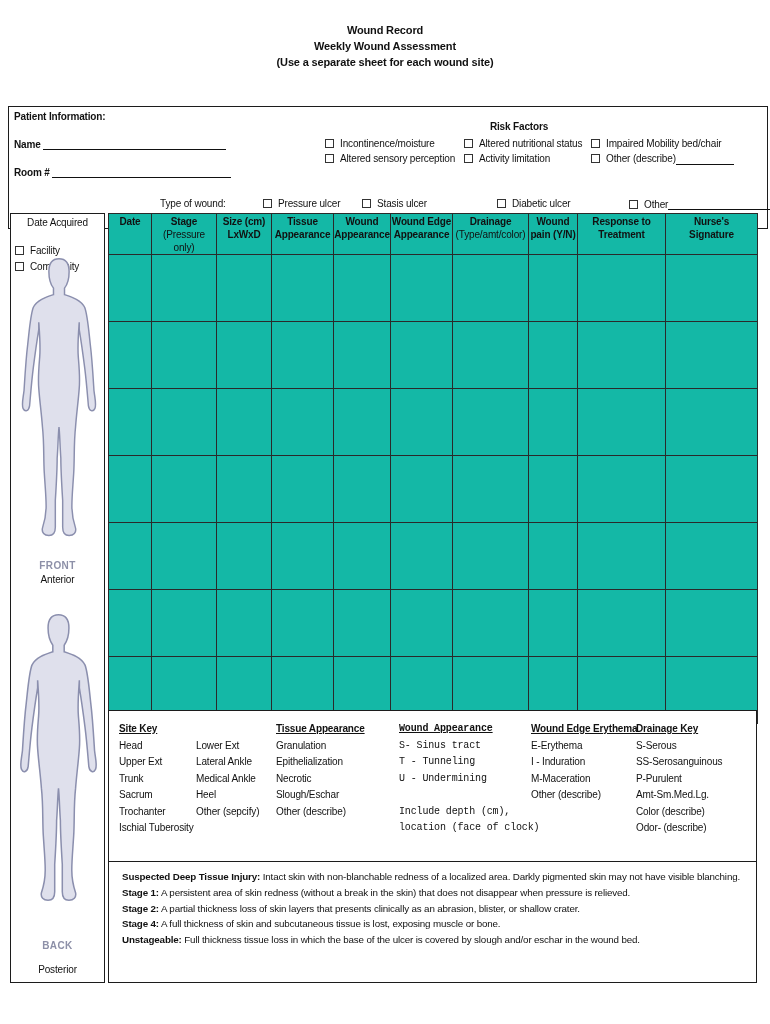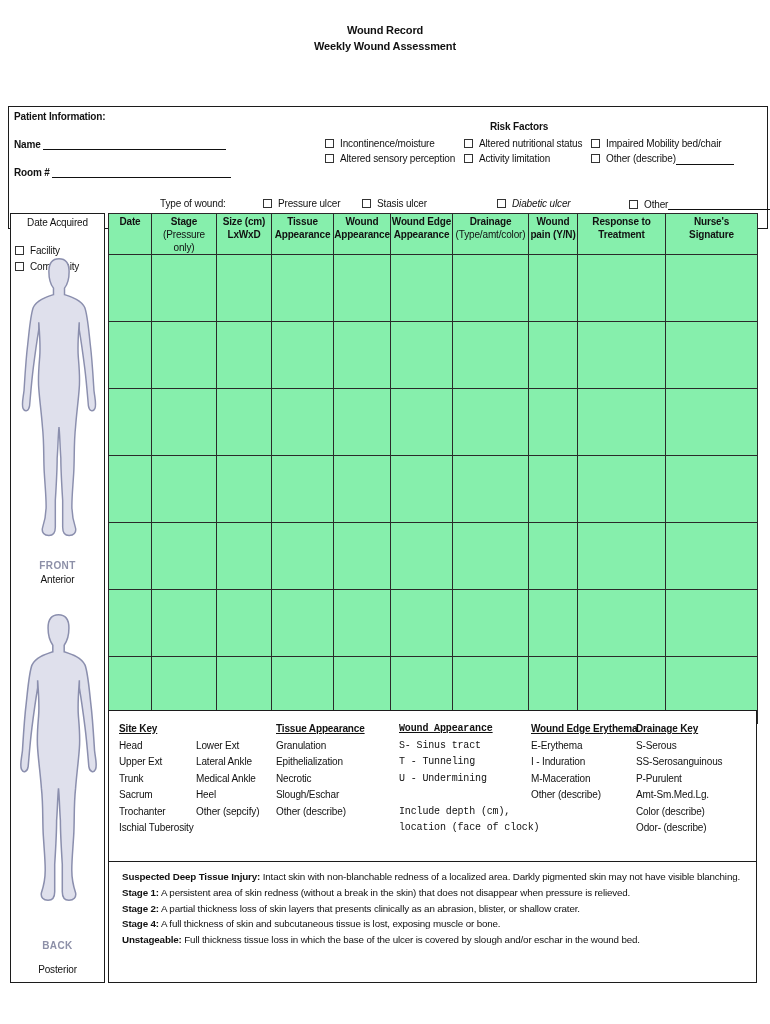--- a/index.html
+++ b/index.html
@@ -23,21 +23,21 @@
   .wt-opt{position:absolute;top:0;display:flex;align-items:center;white-space:nowrap;padding-left:35px;}
 
   
   #leftCol{left:10px;top:213px;width:95px;height:770px;font-size:10px;}
   #leftCol .hdr{position:absolute;top:3px;left:0;width:100%;text-align:center;}
   .origin-row{position:absolute;left:4px;display:flex;align-items:center;}
   .diagram-label{position:absolute;width:100%;text-align:center;letter-spacing:0.4px;}
   .diagram-sub{position:absolute;width:100%;text-align:center;color:#111;}
 
   
-  #grid{position:absolute;left:108px;top:213px;border-collapse:collapse;table-layout:fixed;background:#86efac;}
+  #grid{position:absolute;left:108px;top:213px;border-collapse:collapse;table-layout:fixed;background:#14b8a6;}
   #grid,#grid th,#grid td{border:1px solid #2a2a2a;}
   #grid{border-width:1.8px;}
   #grid th{height:31px;font-size:10px;font-weight:bold;vertical-align:top;padding:1px 0 0 0;line-height:13px;text-align:center;overflow:hidden;}
   #grid th .paren{font-weight:normal;}
   #grid td{height:66px;padding:0;}
 
   
   #keysBox{left:108px;top:710px;width:649px;height:152px;font-size:10px;}
   .key-col{position:absolute;top:10px;line-height:16.5px;white-space:nowrap;}
   .key-head{font-weight:bold;text-decoration:underline;height:16.5px;}
@@ -49,20 +49,21 @@
   #stagingBox .pad{padding-top:7px;}
 </style>
 </head>
 <body>
 
 <div>
 
   <div class="ab title-block">
     <div>Wound Record</div>
     <div>Weekly Wound Assessment</div>
+    <div>(Use a separate sheet for each wound site)</div>
   </div>
 
   <div class="box" id="patientBox">
     <div class="ab b" style="left:5px;top:4px;">Patient Information:</div>
 
     <div class="ab" style="left:5px;top:31px;">
       <span class="b">Name</span>
       <span class="uline" style="width:183px;"></span>
     </div>
     <div class="ab" style="left:5px;top:59px;">
@@ -106,21 +107,21 @@
       </div>
 
     <div class="ab" style="left:151px;top:91px;width:594px;height:15px;" id="woundTypeRow">
       <span>Type of wound:</span>
     <span class="wt-opt" style="left: 68px;">
           <span class="cb"></span>
           <span>Pressure ulcer</span>
         </span><span class="wt-opt" style="left: 167px;">
           <span class="cb"></span>
           <span>Stasis ulcer</span>
-        </span><span class="wt-opt" style="left: 302px; font-style: italic;">
+        </span><span class="wt-opt" style="left: 302px;">
           <span class="cb"></span>
           <span>Diabetic ulcer</span>
         </span><span class="wt-opt" style="left: 434px;">
           <span class="cb"></span>
           <span>Other</span>
           <span class="uline" style="width: 108px;"></span>
         </span></div>
 
     <div class="ab b" style="left:4px;top:105px;">Site:</div>
   </div>

